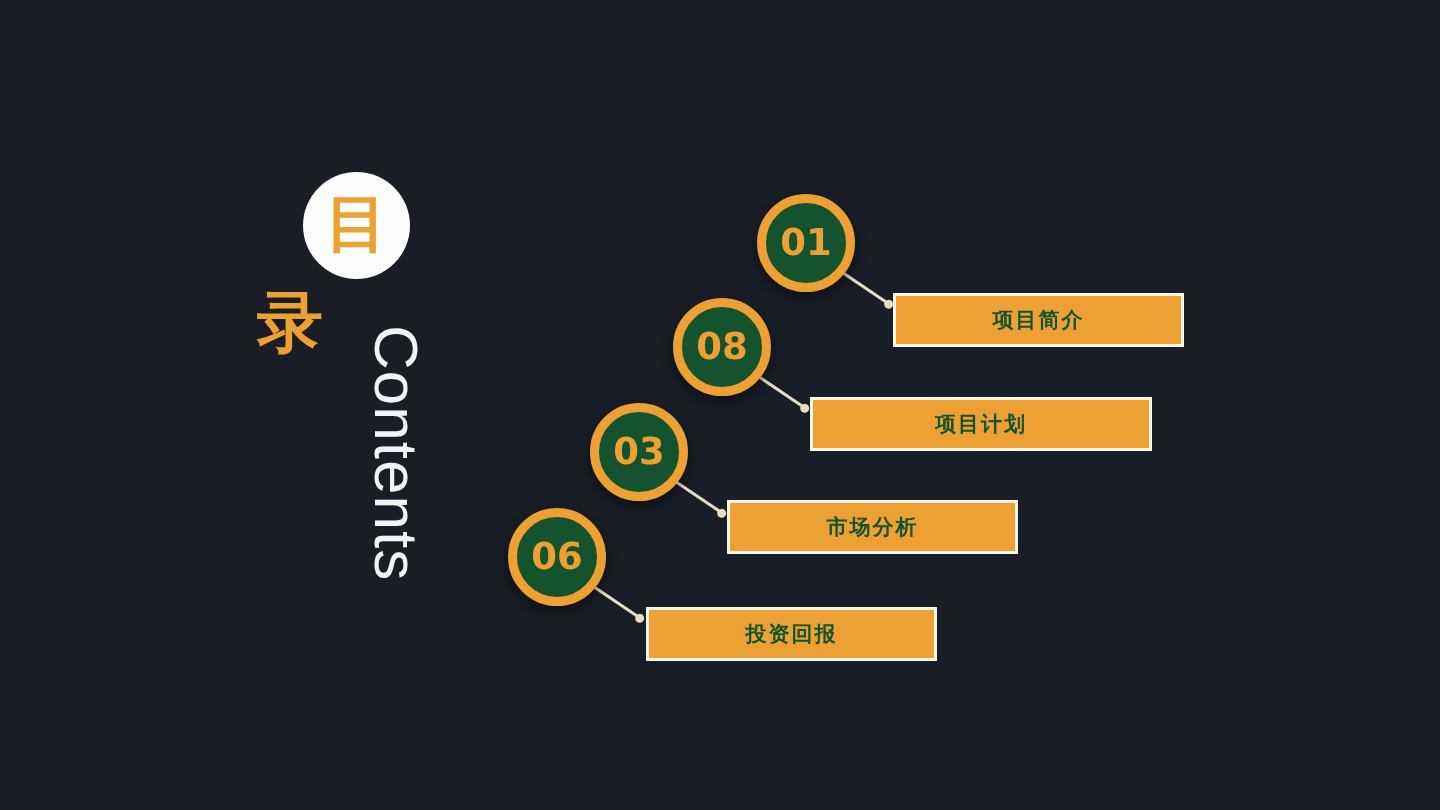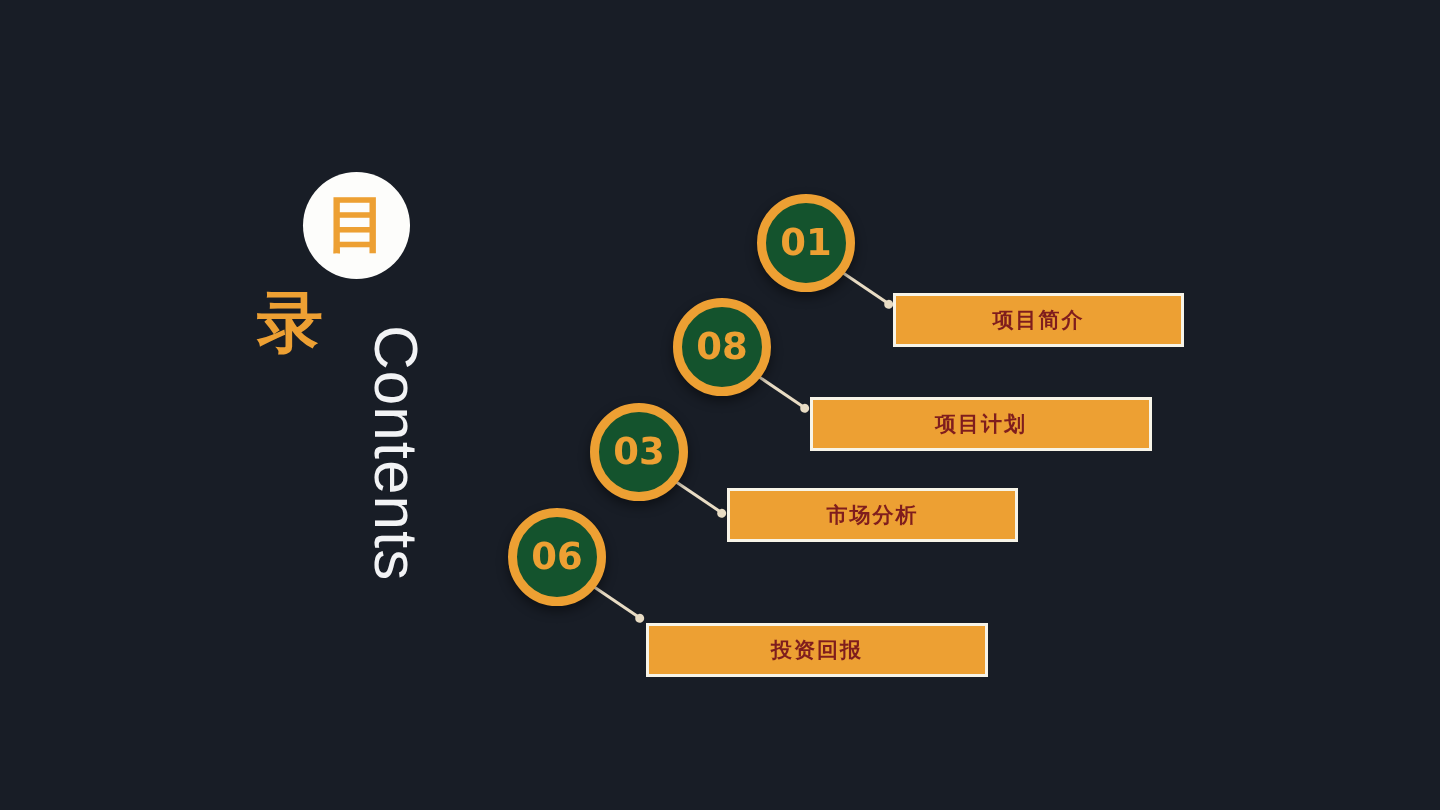--- a/index.html
+++ b/index.html
@@ -129,21 +129,21 @@
     border: 3px solid #f7f4e8;
     box-sizing: border-box;
     display: flex;
     align-items: center;
     justify-content: center;
     z-index: 2;
   }
   .label-text {
     font-size: 21px;
     font-weight: bold;
-    color: #7f1d1d;
+    color: #14532d;
     letter-spacing: 2px;
     font-family: "DejaVu Sans", "Liberation Sans", sans-serif;
   }
 </style>
 </head>
 <body>
 
 <div id="slide">
 
   <div id="title-block">
@@ -173,28 +173,28 @@
         </div>
         <div class="label-box" style="left: 810px; top: 397px; width: 342px;">
           <span class="label-text">项目计划</span>
         </div>
       </div>
       <div class="item">
         <div class="connector" style="left: 671px; top: 477px; width: 62px; transform: rotate(34deg);"></div>
         <div class="badge" style="left: 590px; top: 403px;">
           <span class="badge-num">03</span>
         </div>
-        <div class="label-box" style="left: 727px; top: 488px; width: 291px;">
+        <div class="label-box" style="left: 727px; top: 500px; width: 291px;">
           <span class="label-text">市场分析</span>
         </div>
       </div>
       <div class="item">
         <div class="connector" style="left: 589px; top: 582px; width: 62px; transform: rotate(34deg);"></div>
         <div class="badge" style="left: 508px; top: 508px;">
           <span class="badge-num">06</span>
         </div>
-        <div class="label-box" style="left: 646px; top: 623px; width: 342px;">
+        <div class="label-box" style="left: 646px; top: 607px; width: 291px;">
           <span class="label-text">投资回报</span>
         </div>
       </div>
     </div>
 
 </div>
 
 </body></html>

